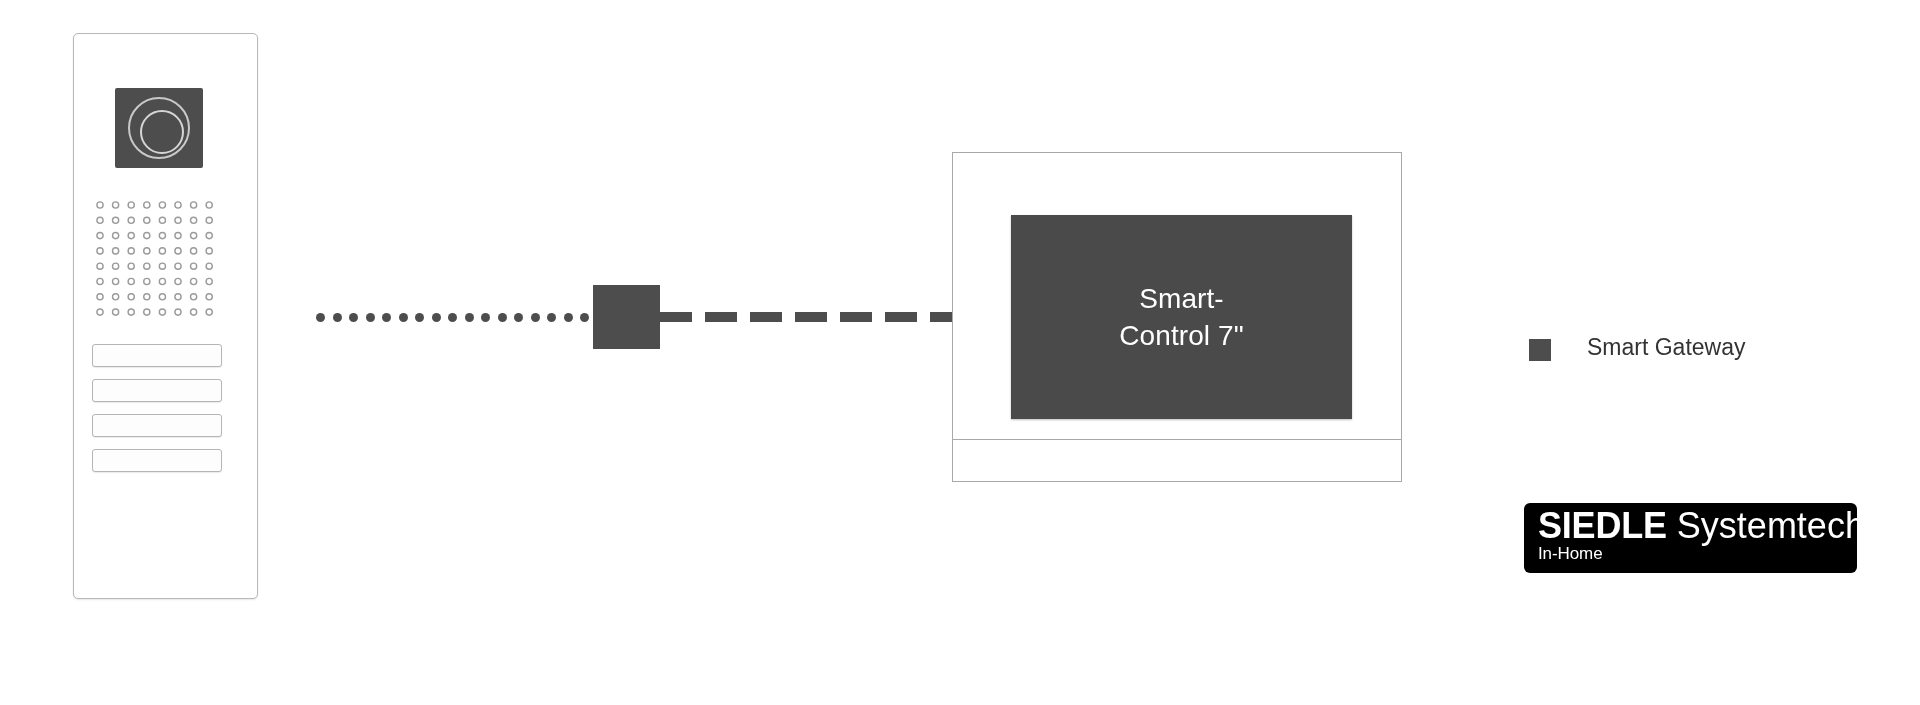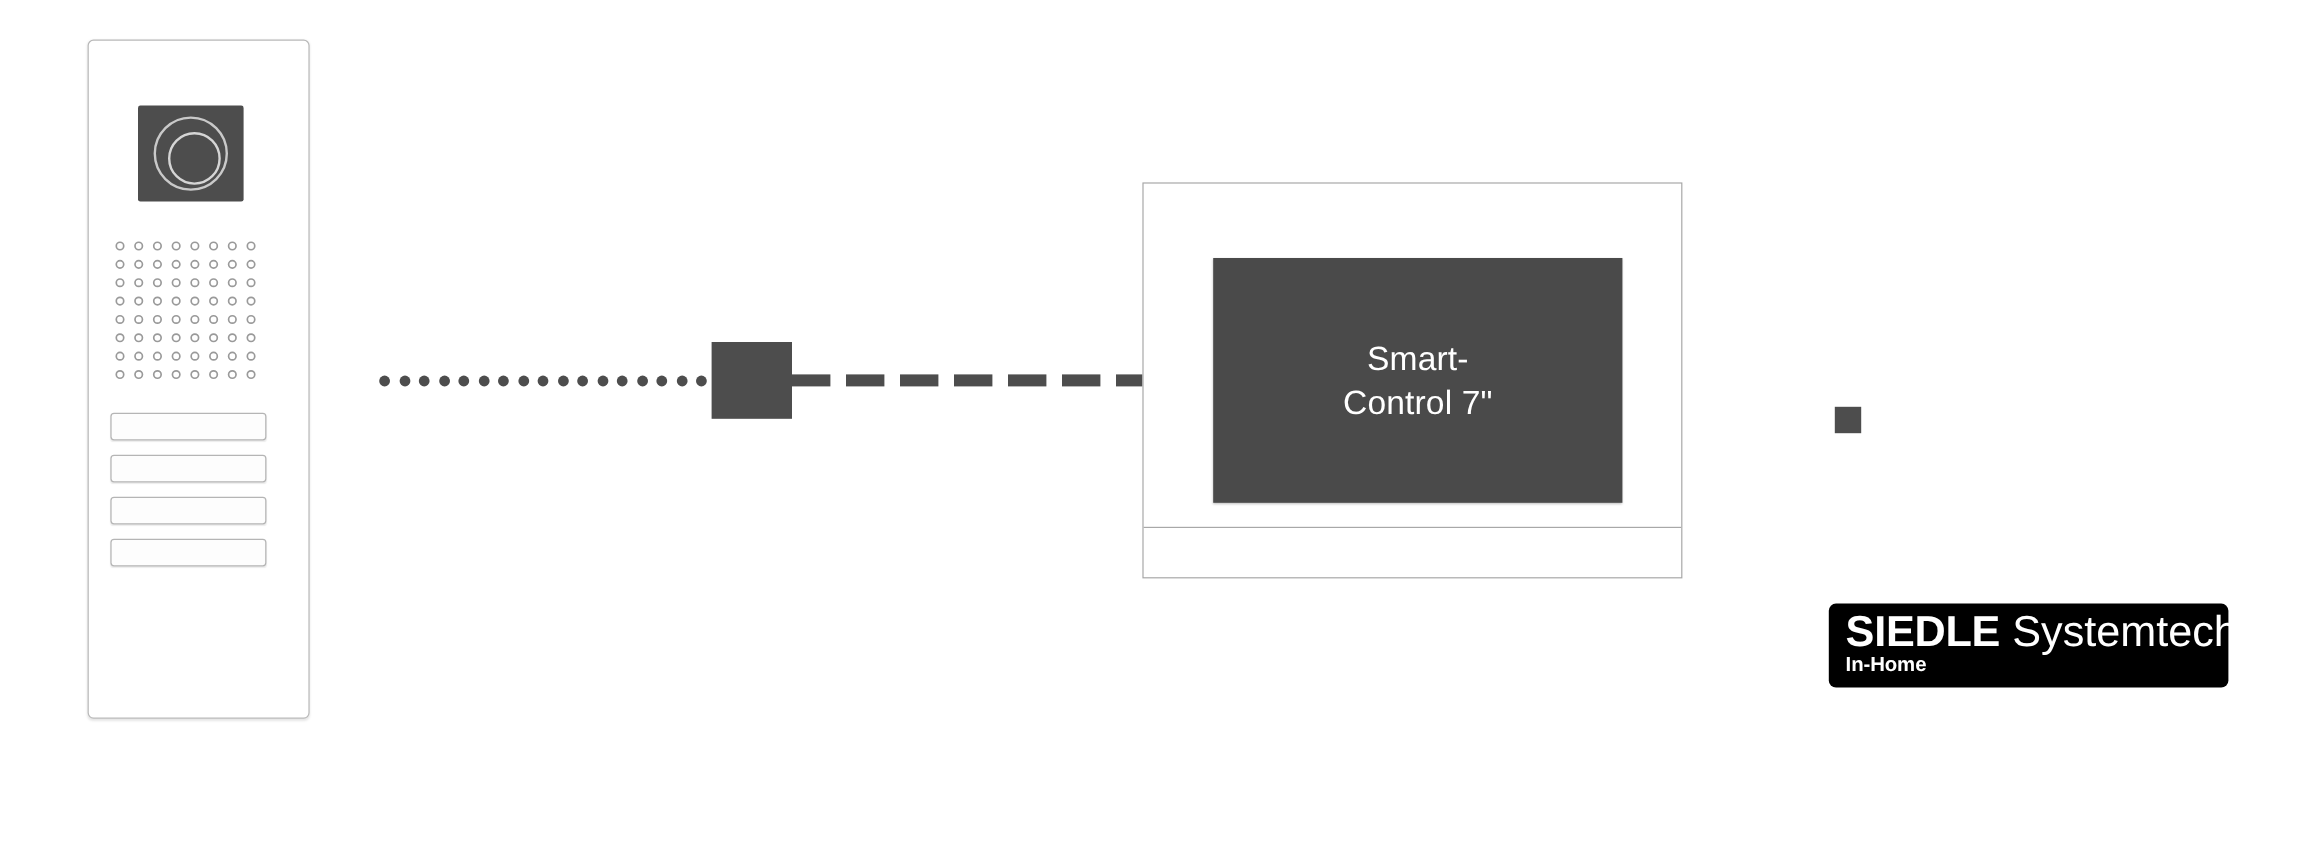--- a/index.html
+++ b/index.html
@@ -249,21 +249,21 @@
     line-height: 34px;
     white-space: nowrap;
   }
   .logo-brand {
     font-weight: bold;
     letter-spacing: -0.2px;
   }
   .logo-sub {
     font-size: 17px;
     line-height: 22px;
-    font-weight: bold;
+    font-weight: normal;
     letter-spacing: -0.1px;
   }
 </style>
 </head>
 <body>
 
 <div class="stage">
 
   <div class="door-station">
 
@@ -393,20 +393,21 @@
   </div>
 
   <div class="legend">
 
 
 
     <div class="legend-row">
       <div class="legend-marker">
         <div class="lm-square"></div>
       </div>
+      <div class="legend-label">Smart Gateway</div>
     </div>
 
   </div>
 
   <div class="siedle-logo">
     <div class="logo-line1">
       <span class="logo-brand">SIEDLE</span><span>&nbsp;</span><span>Systemtechnik</span>
     </div>
     <div class="logo-sub">In-Home</div>
   </div>

